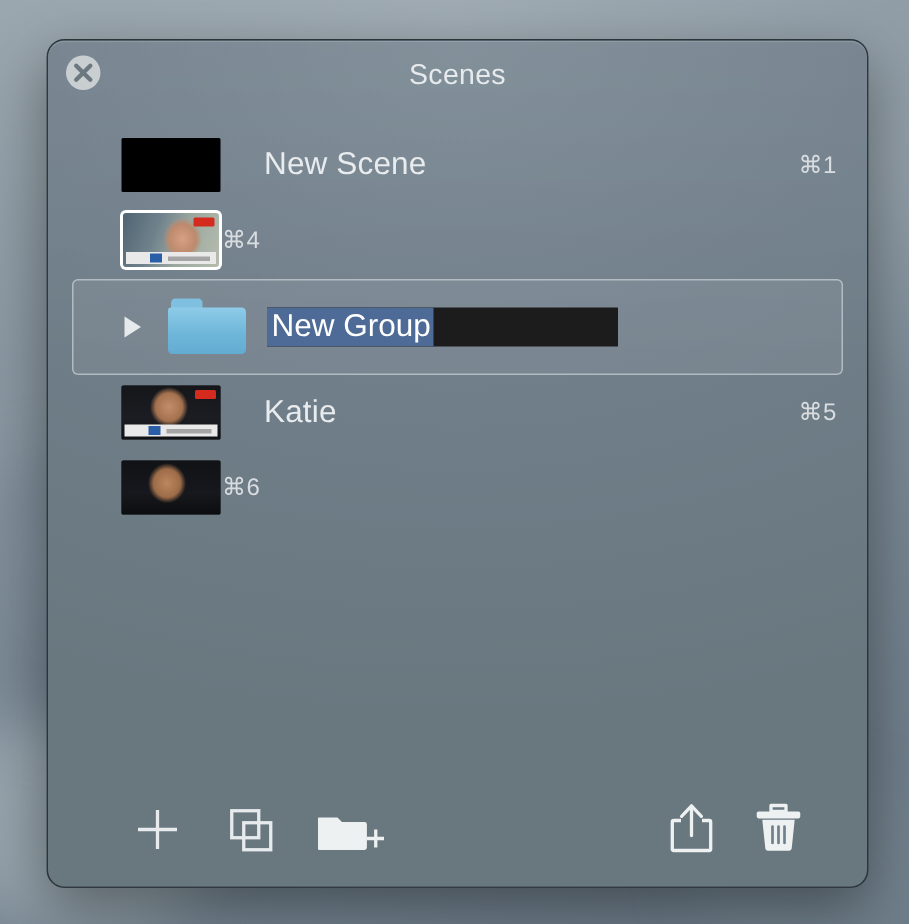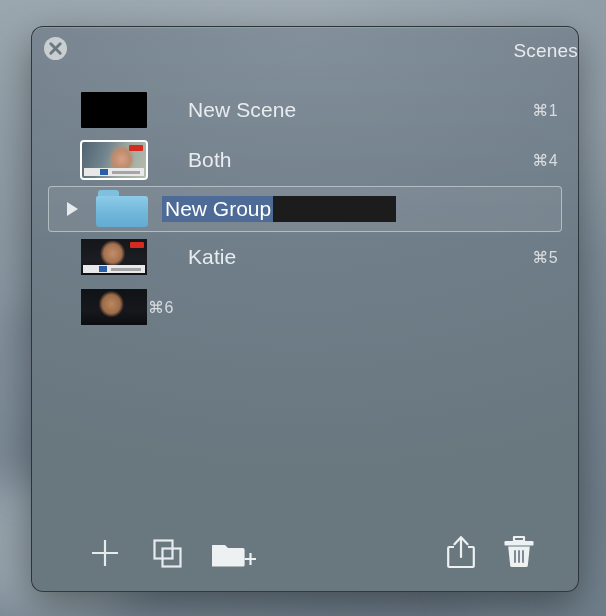--- a/index.html
+++ b/index.html
@@ -64,21 +64,21 @@
   }
 
   
   #titlebar {
     position: relative;
     height: 48px;
   }
   #window-title {
     position: absolute;
     left: 0; right: 0; top: 13px;
-    text-align: right;
+    text-align: center;
     color: #e7eaec;
     font-size: 19px;
     letter-spacing: 0.2px;
   }
   #close-button {
     position: absolute;
     left: 11px;
     top: 9px;
     width: 25px;
     height: 25px;
@@ -187,44 +187,44 @@
     background: #2a5fa8;
   }
   .lower-third .lt-bar {
     flex: 1; height: 3px; margin: 0 4px;
     background: #6e6e6e;
     opacity: 0.55;
   }
 
   .scene-label {
     flex: 1 1 auto;
-    margin-left: 40px;
+    margin-left: 28px;
     color: #e9ecee;
     font-size: 21px;
     letter-spacing: 0.1px;
   }
   .scene-shortcut {
     flex: 0 0 auto;
     color: #d9dde0;
     font-size: 16px;
     letter-spacing: 0.4px;
   }
 
   
   #group-row {
     position: relative;
-    height: 46px;
+    height: 64px;
     margin: 1px 16px 0 16px;
     border-radius: 4px;
     background: rgba(255,255,255,0.065);
     border: 1px solid rgba(226,231,234,0.55);
     box-sizing: border-box;
     display: flex;
     align-items: center;
-    padding-left: 12px;
+    padding-left: 28px;
   }
   #disclosure-triangle {
     width: 0; height: 0;
     flex: 0 0 auto;
     border-left: 11px solid #e6eaec;
     border-top: 7px solid transparent;
     border-bottom: 7px solid transparent;
     margin-left: 6px;
     cursor: pointer;
   }
@@ -327,21 +327,20 @@
           <div class="thumb-inner">
             <div class="cam-both"></div>
             <div class="live-badge"></div>
             <div class="lower-third">
               <div class="lt-blue"></div>
               <div class="lt-bar"></div>
             </div>
           </div>
         </div>
       </div>
-      <div class="scene-label">Both</div>
       <div class="scene-shortcut">⌘4</div>
     </div>
 
     <div id="group-row">
       <div id="disclosure-triangle"></div>
       <div id="folder-icon">
         <div class="tab"></div>
         <div class="body"></div>
       </div>
       <div id="group-name-field" title="Group name">

